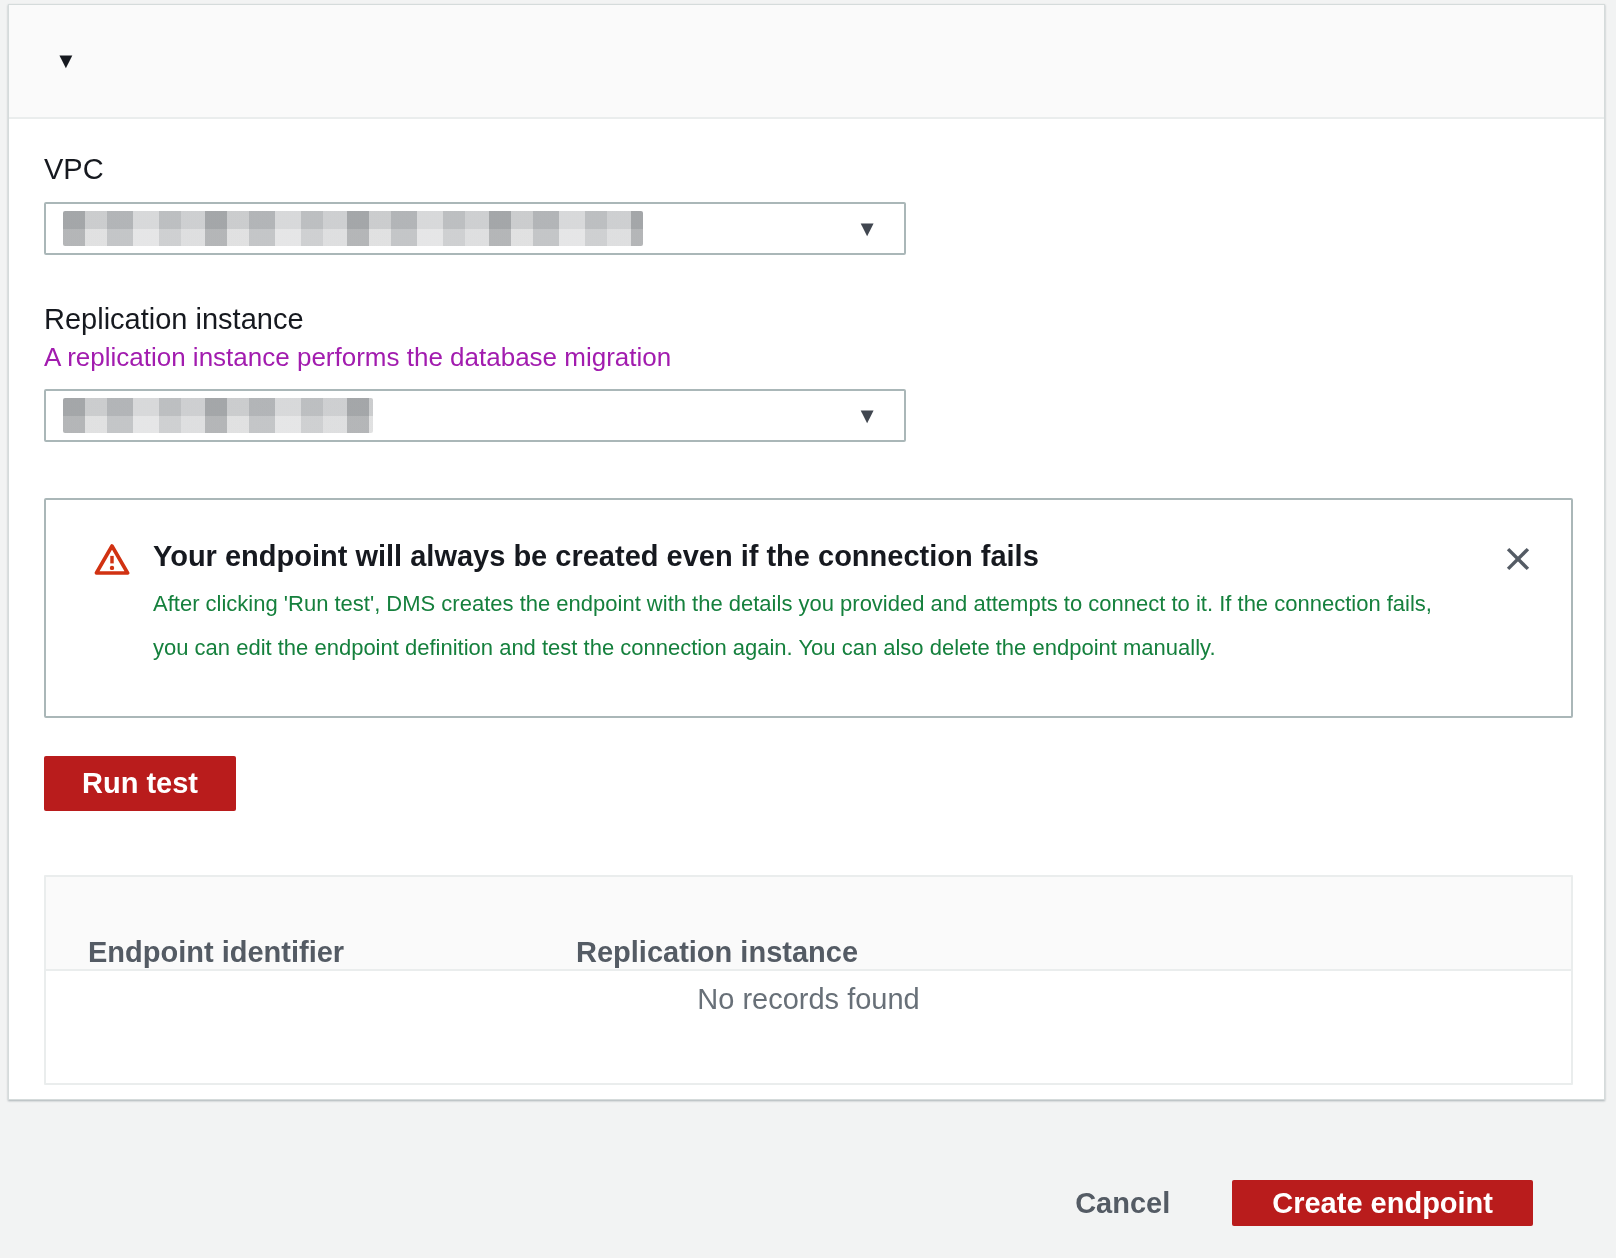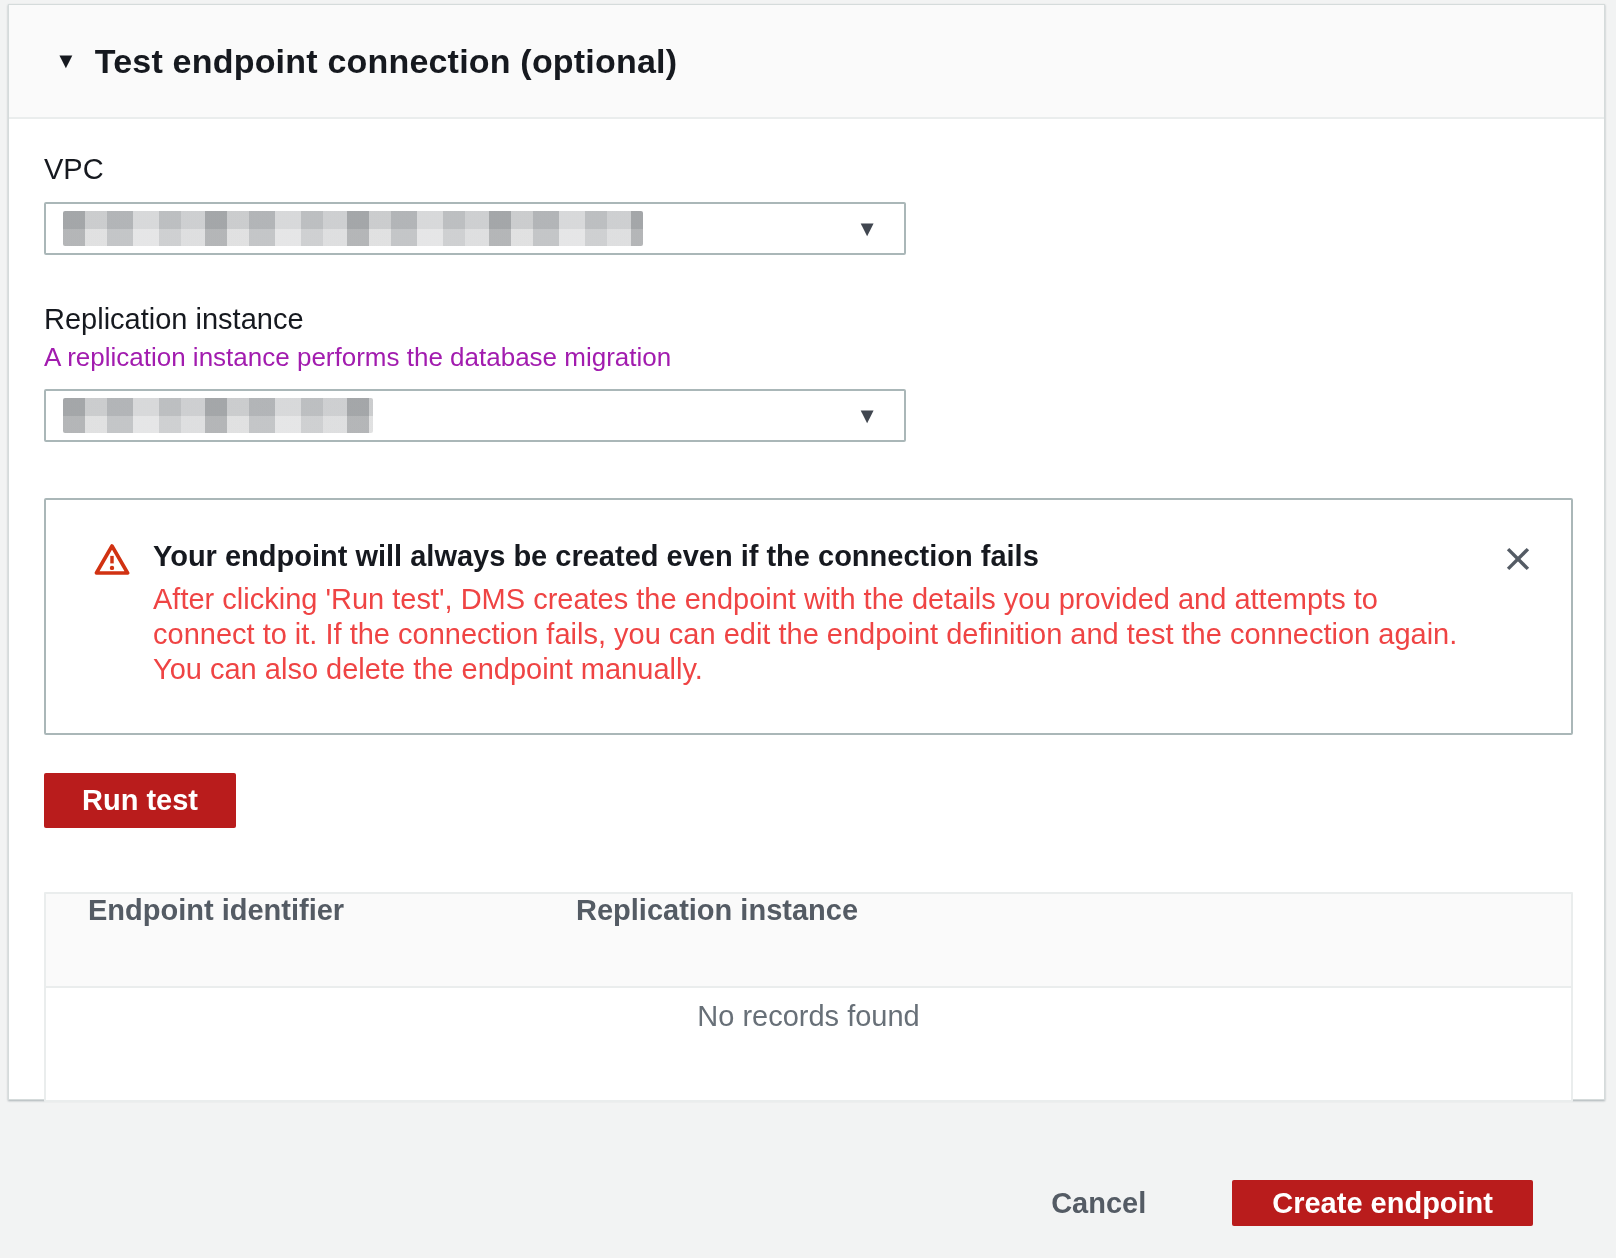--- a/index.html
+++ b/index.html
@@ -66,49 +66,49 @@
   
   .alert{
     margin-top:56px;
     border:2px solid #aab7b8;border-radius:2px;background:#fff;
     padding:40px 36px 46px 48px;box-sizing:border-box;
     display:flex;align-items:flex-start;
   }
   .alert-icon{flex:0 0 auto;margin-top:3px;}
   .alert-text{flex:1 1 auto;margin-left:23px;padding-right:40px;}
   .alert-title{font-size:29px;font-weight:700;color:#16191f;}
-  .alert-body{font-size:29px;line-height:35px;color:#ef4444;margin-top:9px;}
+  .alert-body{font-size:22px;line-height:44px;color:#15803d;margin-top:9px;}
   .alert-close{
     flex:0 0 auto;width:34px;height:34px;margin-top:2px;
     color:#545b64;cursor:pointer;position:relative;
   }
   .alert-close svg{display:block;}
 
   
   .btn-primary{
     display:inline-flex;align-items:center;justify-content:center;
     background:#b91c1c;color:#ffffff;border:none;border-radius:2px;
     font-family:inherit;font-size:29px;font-weight:700;
     cursor:pointer;
   }
   .btn-run{margin-top:38px;height:55px;padding:0 38px;}
   .btn-create{height:46px;padding:0 40px;}
   .btn-link{
     background:none;border:none;font-family:inherit;
     font-size:29px;font-weight:700;color:#545b64;cursor:pointer;
-    padding:0;margin-right:86px;
+    padding:0;margin-right:62px;
   }
 
   
   .table{
     margin-top:64px;
     border:2px solid #eaeded;border-radius:1px;background:#fff;
   }
   .table-head{
-    display:flex;align-items:flex-start;height:94px;
+    display:flex;align-items:flex-end;height:94px;
     background:#fafafa;border-bottom:2px solid #eaeded;
     box-sizing:border-box;
   }
   .th{
     display:flex;align-items:center;
     font-size:29px;font-weight:700;color:#545b64;
     padding-left:42px;box-sizing:border-box;position:relative;
   }
   .th + .th::before{
     content:"";position:absolute;left:0;top:25px;bottom:25px;
@@ -131,21 +131,20 @@
     padding-right:83px;
   }
 </style>
 </head>
 <body>
 
 <div class="card">
 
   <div class="card-header">
     <span class="collapse-tri">▼</span>
-    <span class="card-title">Test endpoint connection (optional)</span>
   </div>
 
   <div class="card-body">
 
     <div class="field-label mt-vpc-label">VPC</div>
     <div class="select mt-vpc-select">
       <span class="redacted vpc"></span>
       <span class="caret">▼</span>
     </div>
 

